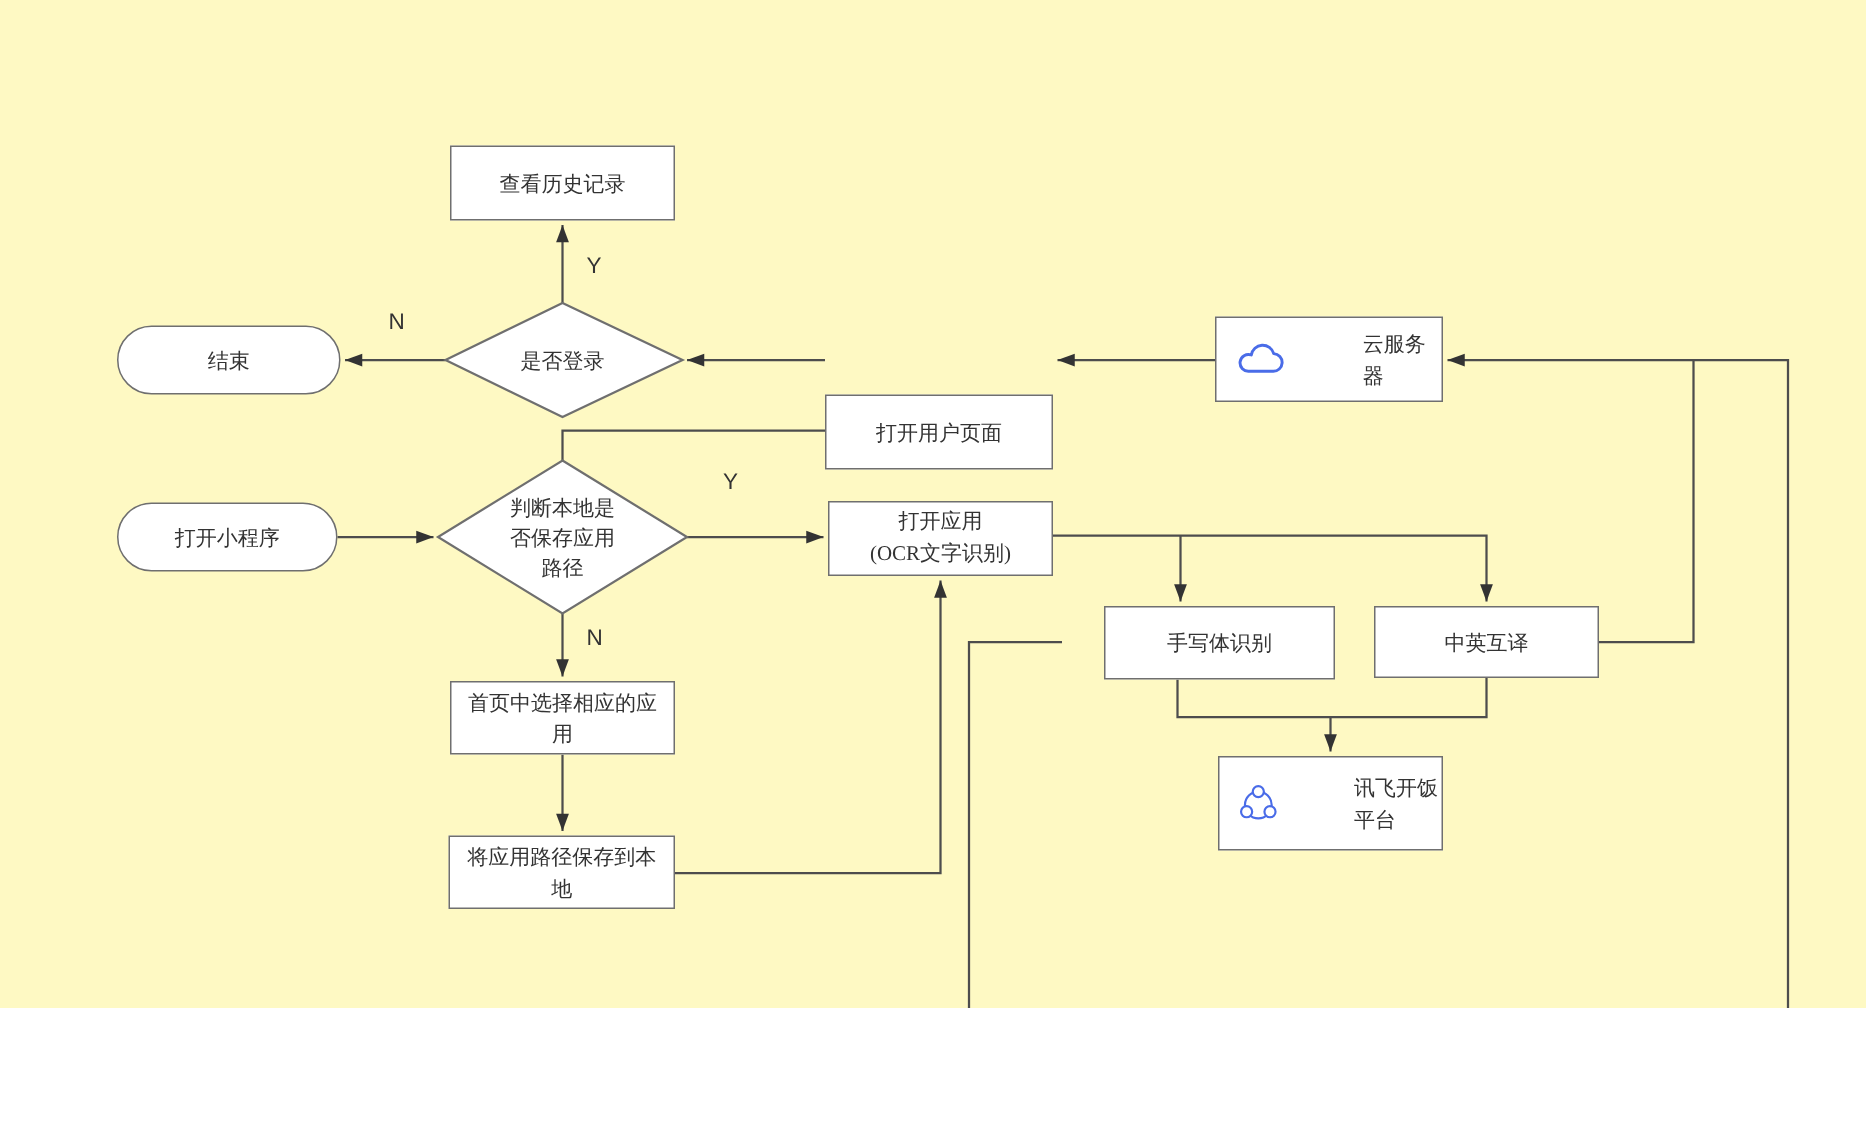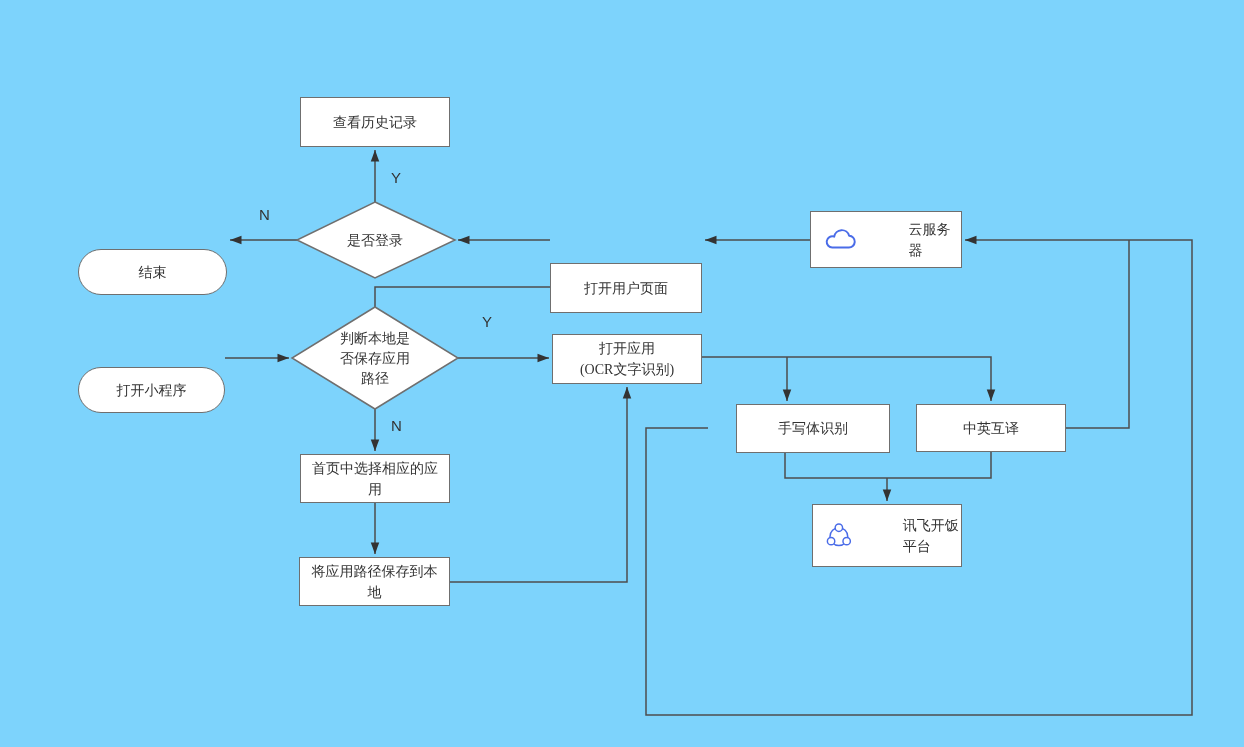--- a/index.html
+++ b/index.html
@@ -1,34 +1,34 @@
 <!DOCTYPE html>
 <html><head>
 <meta charset="utf-8">
 <style>
   html,body{margin:0;padding:0;background:#ffffff;}
   #canvas{
     position:relative;
-    width:1244px;height:747px;
-    background:#7dd3fc;
+    width:1244px;height:672px;
+    background:#fef9c3;
     font-family:"Liberation Sans","DejaVu Sans",sans-serif;
     color:#333333;
     overflow:hidden;
   }
   #wires{position:absolute;left:0;top:0;z-index:1;}
   .node{
     position:absolute;z-index:2;
     background:#ffffff;
     border:1.5px solid #6f6f6f;
     box-sizing:border-box;
     display:flex;align-items:center;justify-content:center;
     text-align:center;
     font-size:14px;line-height:1.45;color:#333333;
   }
-  .stadium{border-radius:24px;margin-top:32px;}
+  .stadium{border-radius:24px;}
   .diamond-label{
     position:absolute;z-index:3;
     display:flex;align-items:center;justify-content:center;
     text-align:center;font-size:14px;line-height:1.45;color:#333333;
   }
   .edge-label{
     position:absolute;z-index:3;
     font-size:15px;color:#333333;
   }
   .icon-node{justify-content:flex-start;padding-left:12px;text-align:left;gap:11px;}

